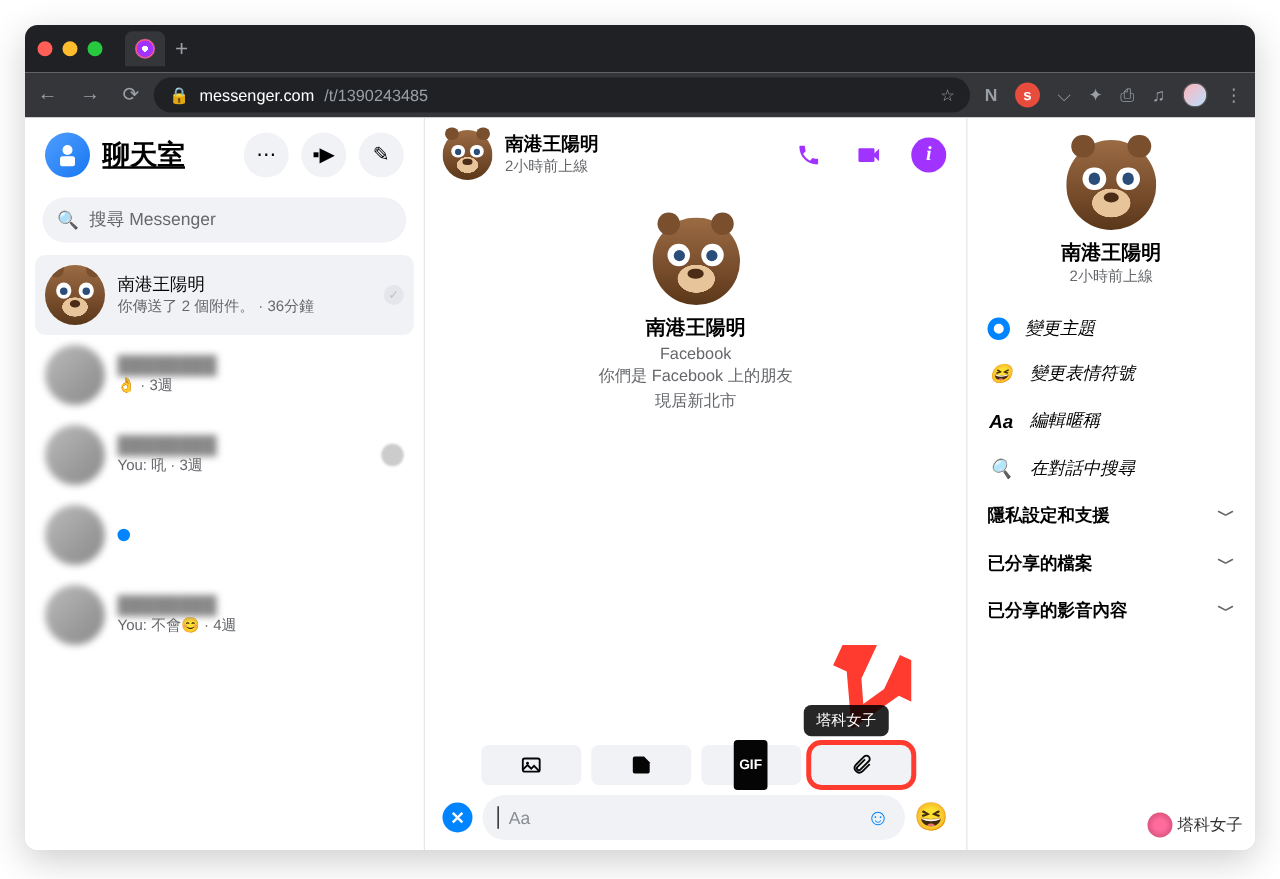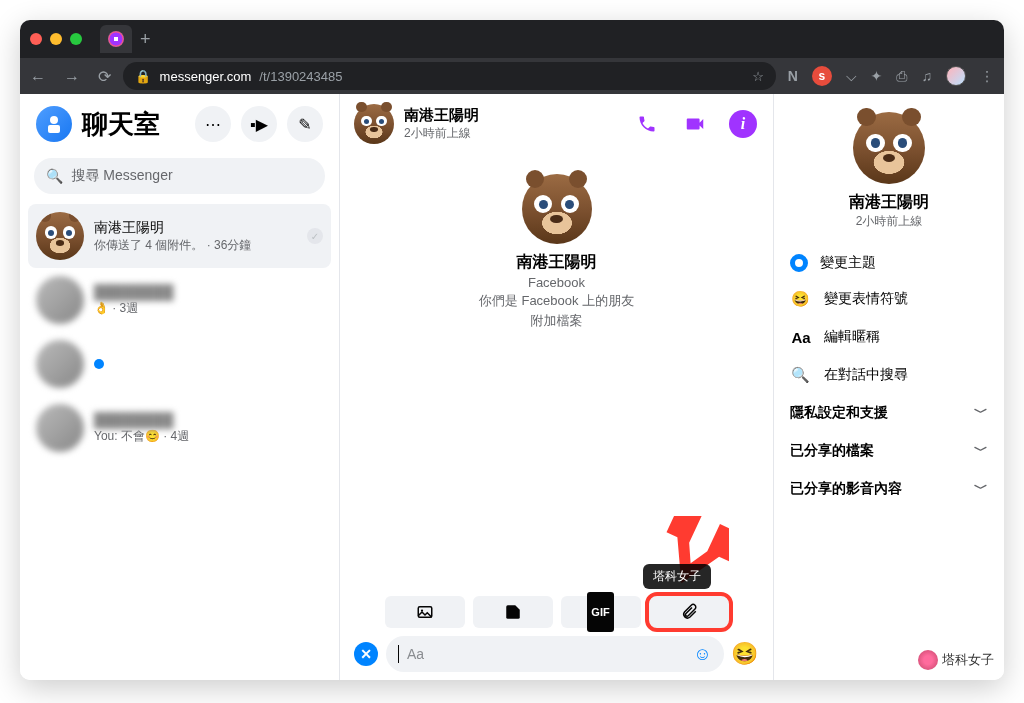--- a/index.html
+++ b/index.html
@@ -24,21 +24,21 @@
 .ext-avatar { width: 20px; height: 20px; border-radius: 50%; background: linear-gradient(135deg,#ffb3ba,#bae1ff); border: 1px solid #555; }
 
 
 .app { flex: 1; display: grid; grid-template-columns: 320px 1fr 230px; background: #fff; overflow: hidden; }
 
 
 .sidebar { border-right: 1px solid #e4e6eb; display: flex; flex-direction: column; }
 .sb-header { padding: 12px 16px; display: flex; align-items: center; gap: 10px; }
 .sb-avatar { width: 36px; height: 36px; border-radius: 50%; background: linear-gradient(135deg,#4f9eff,#1877f2); display: flex; align-items: center; justify-content: center; }
 .sb-avatar svg { width: 24px; height: 24px; }
-.sb-title { font-size: 26px; font-weight: 700; flex: 1; }
+.sb-title { font-size: 22px; font-weight: 700; flex: 1; text-decoration: underline; }
 .icon-btn { width: 36px; height: 36px; border-radius: 50%; background: #f0f2f5; display: flex; align-items: center; justify-content: center; cursor: pointer; }
 .search-box { margin: 4px 14px 10px; background: #f0f2f5; border-radius: 20px; height: 36px; display: flex; align-items: center; padding: 0 12px; gap: 8px; color: #65676b; font-size: 14px; }
 .conv-list { flex: 1; overflow-y: auto; padding: 0 8px; }
 .conv { display: flex; align-items: center; gap: 10px; padding: 8px; border-radius: 8px; cursor: pointer; position: relative; }
 .conv.active { background: #f0f2f5; }
 .conv-avatar { width: 48px; height: 48px; border-radius: 50%; background: #ddd; flex-shrink: 0; position: relative; overflow: hidden; }
 .conv-avatar.blur { filter: blur(3px); background: linear-gradient(135deg,#bbb,#888); }
 .conv-body { flex: 1; min-width: 0; }
 .conv-name { font-size: 14px; font-weight: 500; color: #050505; filter: none; }
 .conv-name.blurred { filter: blur(3px); color: #888; }
@@ -78,21 +78,21 @@
 .msg-input .caret { width: 1px; height: 18px; background: #050505; }
 .smiley-blue { color: #0084ff; font-size: 18px; }
 .like-emoji { font-size: 22px; }
 
 
 .detail { padding: 12px 16px; display: flex; flex-direction: column; position: relative; }
 .det-avatar { width: 72px; height: 72px; border-radius: 50%; margin: 6px auto 8px; }
 .det-name { text-align: center; font-size: 16px; font-weight: 600; }
 .det-sub { text-align: center; font-size: 12px; color: #65676b; margin-bottom: 16px; }
 .det-section { display: flex; align-items: center; justify-content: space-between; padding: 10px 0; cursor: pointer; font-size: 14px; font-weight: 600; }
-.det-item { display: flex; align-items: center; gap: 12px; padding: 8px 0; font-size: 14px; cursor: pointer; }
+.det-item { display: flex; align-items: center; gap: 12px; padding: 8px 0; font-size: 14px; cursor: pointer; font-style: italic; }
 .det-icon { width: 22px; height: 22px; display: flex; align-items: center; justify-content: center; font-size: 15px; }
 .det-icon.blue-ring { border: 5px solid #0084ff; border-radius: 50%; width: 18px; height: 18px; }
 .chev { color: #65676b; font-size: 14px; }
 
 .watermark { position: absolute; bottom: 10px; right: 10px; display: flex; align-items: center; gap: 4px; font-size: 13px; font-weight: 500; color: #333; }
 .wm-icon { width: 20px; height: 20px; border-radius: 50%; background: radial-gradient(circle,#ff6b9d 30%,#c44569); }
 
 
 .tomface { background: radial-gradient(ellipse 60% 45% at 50% 70%, #e8c49a 0%, #e8c49a 35%, transparent 36%), linear-gradient(180deg,#9b6b43 0%,#7a4f2e 55%,#5a3719 100%); position: relative; }
 .tomface::before, .tomface::after { content:''; position:absolute; border-radius:50%; }
@@ -172,30 +172,38 @@
           <div class="conv active">
             <div class="conv-avatar tomface">
               <div class="ear-l"></div>
               <div class="ear-r"></div>
               <div class="eye-l"></div>
               <div class="eye-r"></div>
               <div class="nose"></div>
             </div>
             <div class="conv-body">
               <div class="conv-name">南港王陽明</div>
-              <div class="conv-sub">你傳送了 4 個附件。 · 36分鐘</div>
+              <div class="conv-sub">你傳送了 2 個附件。 · 36分鐘</div>
             </div>
             <div class="conv-status check">✓</div>
           </div>
           <div class="conv">
             <div class="conv-avatar blur"></div>
             <div class="conv-body">
               <div class="conv-name blurred">████████</div>
               <div class="conv-sub">👌 · 3週</div>
             </div>
+          </div>
+          <div class="conv">
+            <div class="conv-avatar blur"></div>
+            <div class="conv-body">
+              <div class="conv-name blurred">████████</div>
+              <div class="conv-sub">You: 吼 · 3週</div>
+            </div>
+            <div class="conv-status seen"></div>
           </div>
           <div class="conv">
             <div class="conv-avatar blur"></div>
             <div class="conv-status unread"></div>
           </div>
           <div class="conv">
             <div class="conv-avatar blur"></div>
             <div class="conv-body">
               <div class="conv-name blurred">████████</div>
               <div class="conv-sub">You: 不會😊 · 4週</div>
@@ -237,21 +245,21 @@
         <div class="big-avatar tomface">
             <div class="ear-l"></div>
             <div class="ear-r"></div>
             <div class="eye-l"></div>
             <div class="eye-r"></div>
             <div class="nose"></div>
           </div>
         <div class="cb-name">南港王陽明</div>
         <div class="cb-line">Facebook</div>
         <div class="cb-line">你們是 Facebook 上的朋友</div>
-        <div class="cb-line">附加檔案</div>
+        <div class="cb-line">現居新北市</div>
       </div>
       <div class="compose-area">
         <div class="attach-row">
           <div class="arrow-annot">
             <svg viewBox="0 0 70 80">
                 <polygon points="45,0 70,0 70,30 58,30 35,70 12,30 0,30 0,0 25,0 25,30 35,48 45,30" fill="#ff3b30" transform="rotate(25 35 40)"></polygon>
               </svg>
           </div>
           <div class="tooltip">塔科女子</div>
           <div class="attach-btn">

